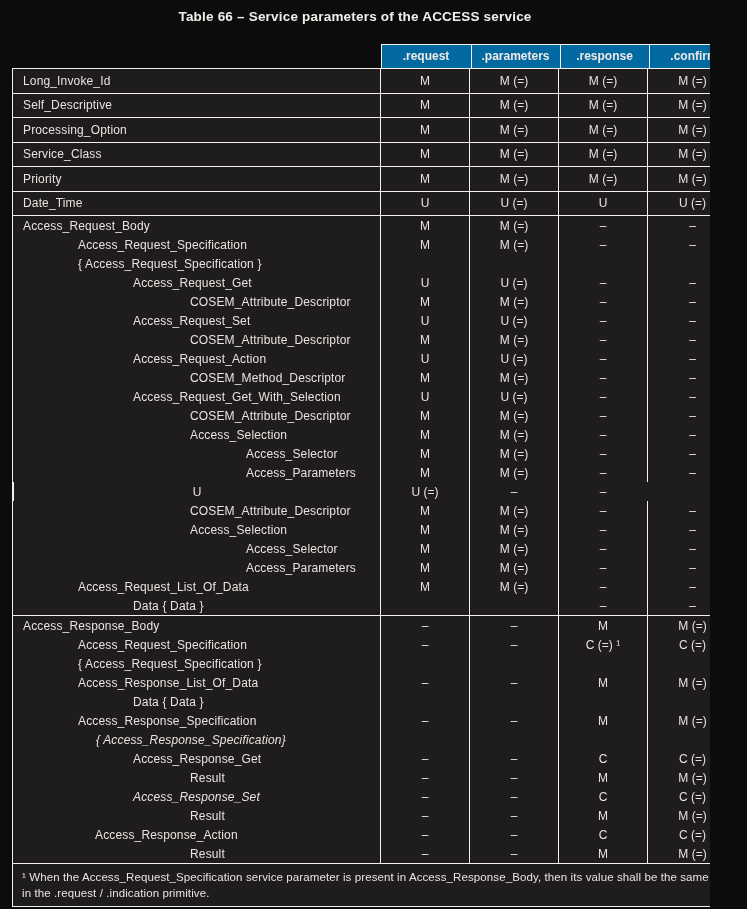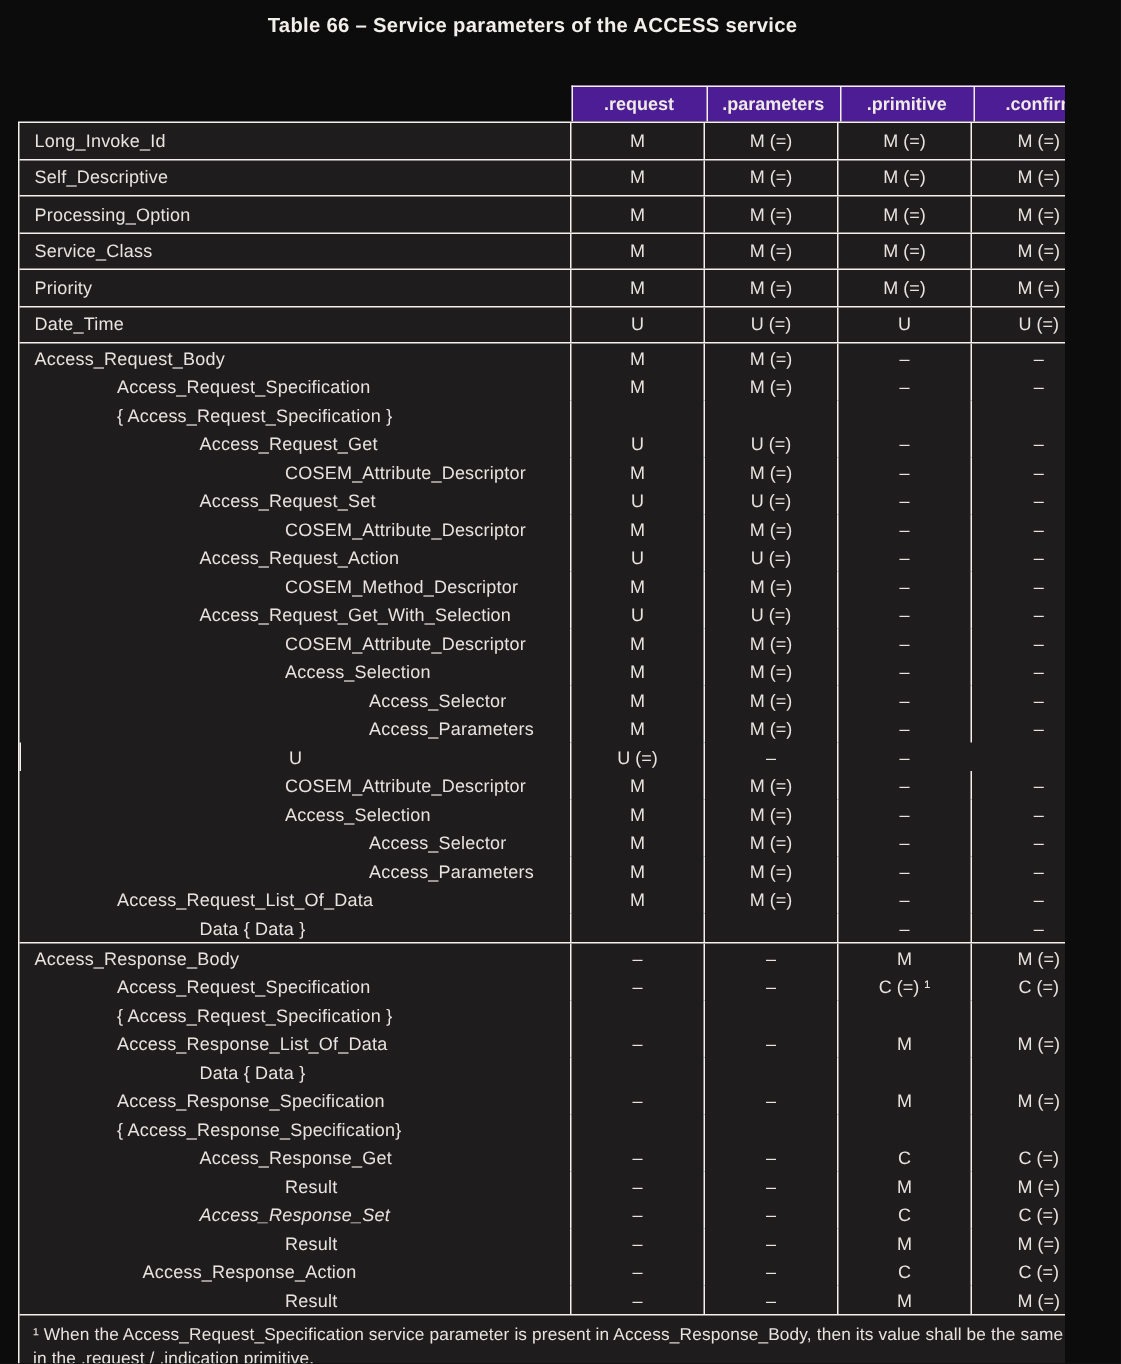--- a/index.html
+++ b/index.html
@@ -16,27 +16,27 @@
     padding-top:9px;
     text-align:center;
     font-size:13.5px;
     font-weight:bold;
     letter-spacing:.2px;
     color:#f2eeea;
   }
   
   .col-header {
     margin-left:380.5px;
-    margin-top:33px;
+    margin-top:20px;
     width:360px;
     display:grid;
     grid-template-columns:89px 89px 89px 90px;
     border:1.5px solid #f3f0ed;
     border-bottom:none;
-    background:#4c1d95;
+    background:#0369a1;
   }
   .col-header .hcell {
     height:23px;
     line-height:23px;
     text-align:center;
     font-size:12px;
     font-weight:bold;
     color:#efeae6;
   }
   .col-header .hcell + .hcell { border-left:1.5px solid #f3f0ed; }
@@ -84,21 +84,21 @@
 </head>
 <body>
 
 <div class="page">
 
   <div class="title">Table 66 – Service parameters of the ACCESS service</div>
 
   <div class="col-header" id="col-header">
       <div class="hcell">.request</div>
       <div class="hcell">.parameters</div>
-      <div class="hcell">.primitive</div>
+      <div class="hcell">.response</div>
       <div class="hcell">.confirm</div>
     </div>
 
   <div class="tbody" id="tbody">
 
   <div class="section-plain">
         <div class="trow">
           <div class="pcell" style="padding-left: 10px;">Long_Invoke_Id</div>
           <div class="vcell">M</div>
           <div class="vcell">M (=)</div>
@@ -326,21 +326,21 @@
           <div class="vcell"></div>
         </div>
         <div class="trow">
           <div class="pcell" style="padding-left: 65px;">Access_Response_Specification</div>
           <div class="vcell">–</div>
           <div class="vcell">–</div>
           <div class="vcell">M</div>
           <div class="vcell">M (=)</div>
         </div>
         <div class="trow">
-          <div class="pcell" style="padding-left: 65px;">{ Access_Response_Specification}</div>
+          <div class="pcell" style="padding-left: 83px; font-style: italic;">{ Access_Response_Specification}</div>
           <div class="vcell"></div>
           <div class="vcell"></div>
           <div class="vcell"></div>
           <div class="vcell"></div>
         </div>
         <div class="trow">
           <div class="pcell" style="padding-left: 120px;">Access_Response_Get</div>
           <div class="vcell">–</div>
           <div class="vcell">–</div>
           <div class="vcell">C</div>

